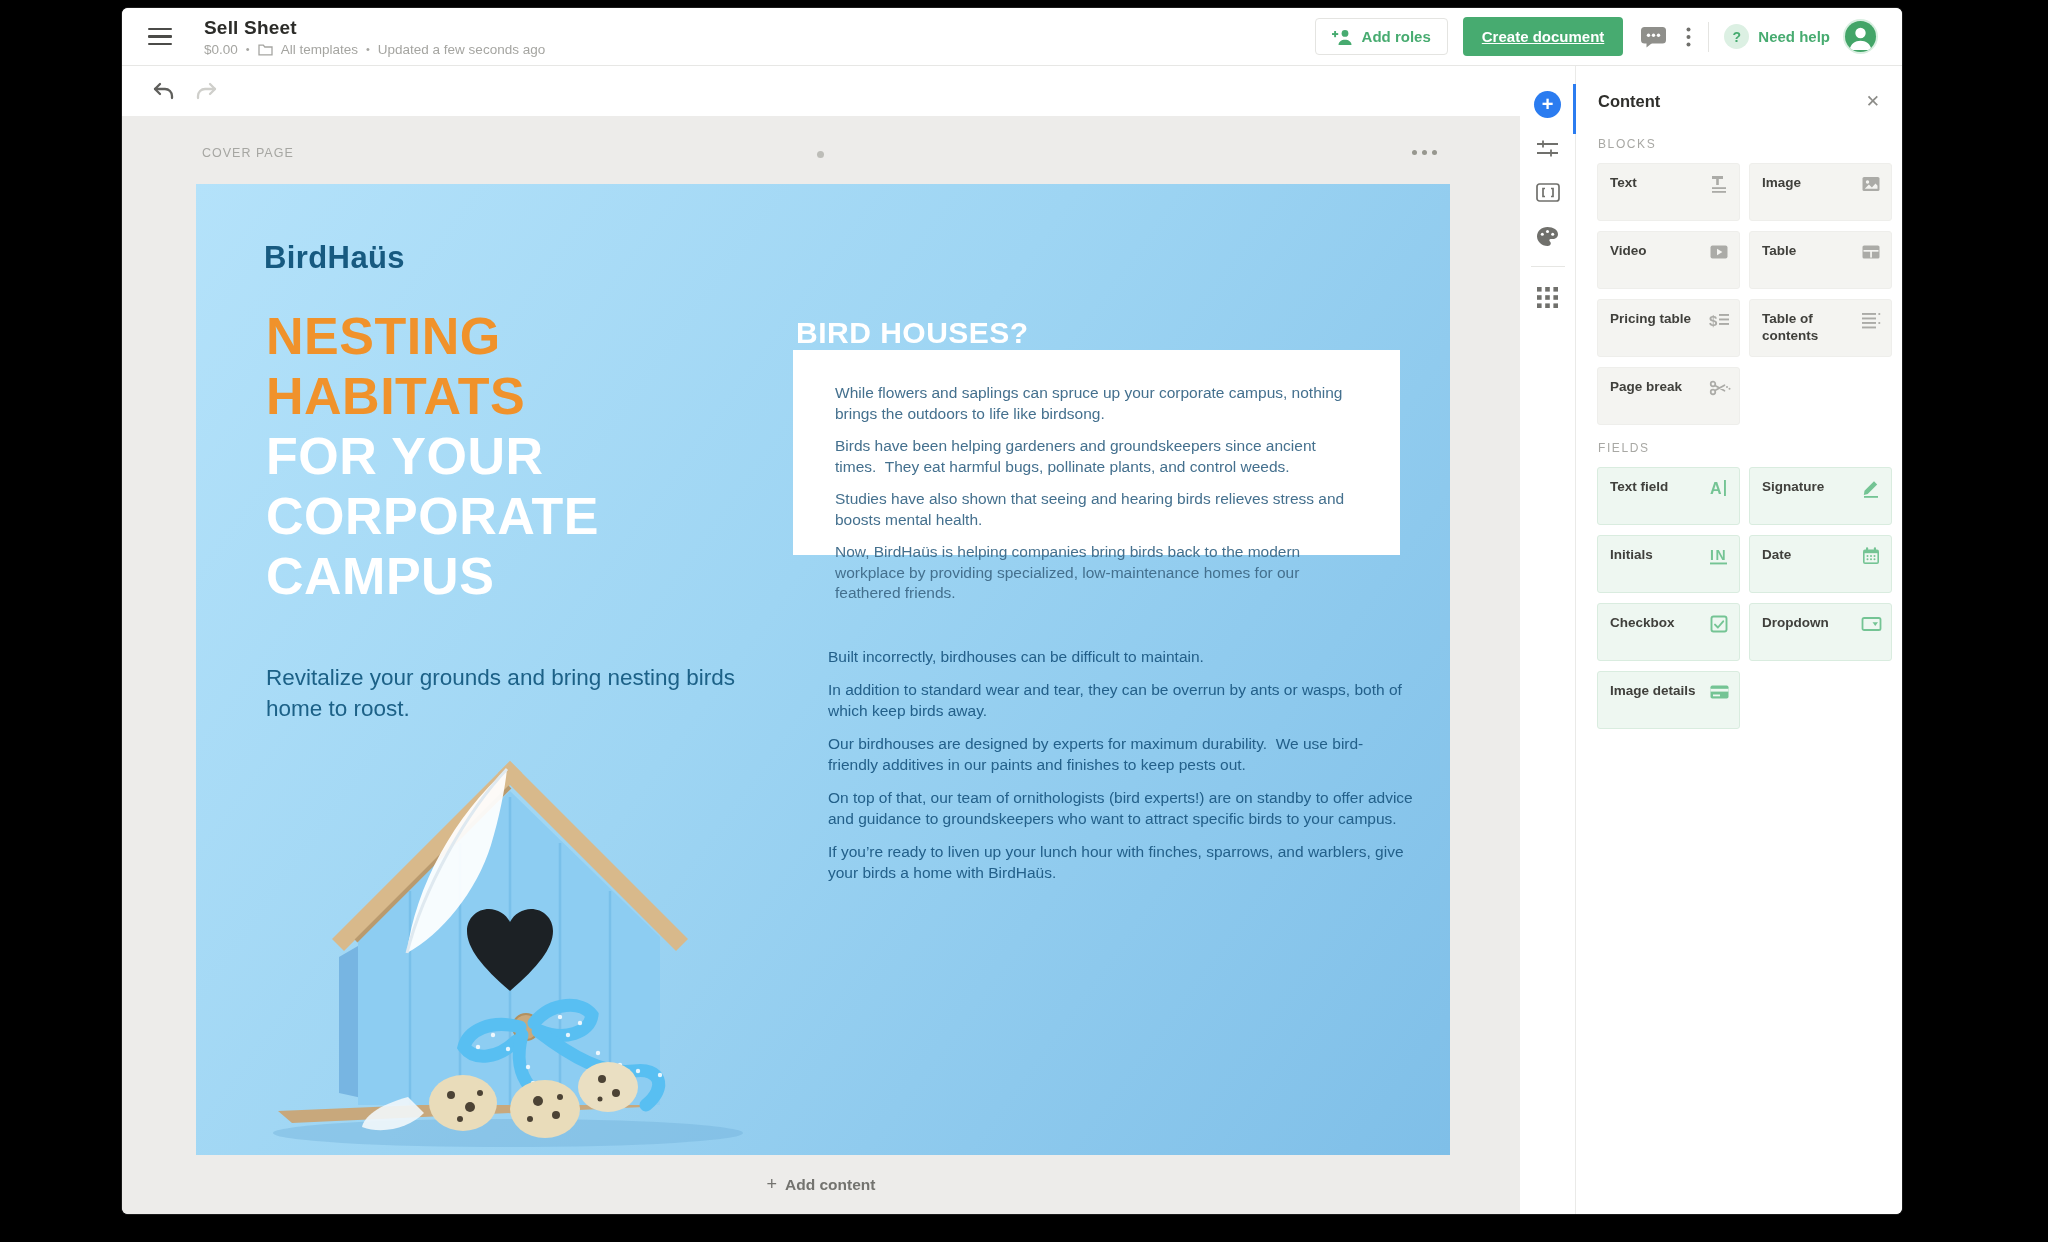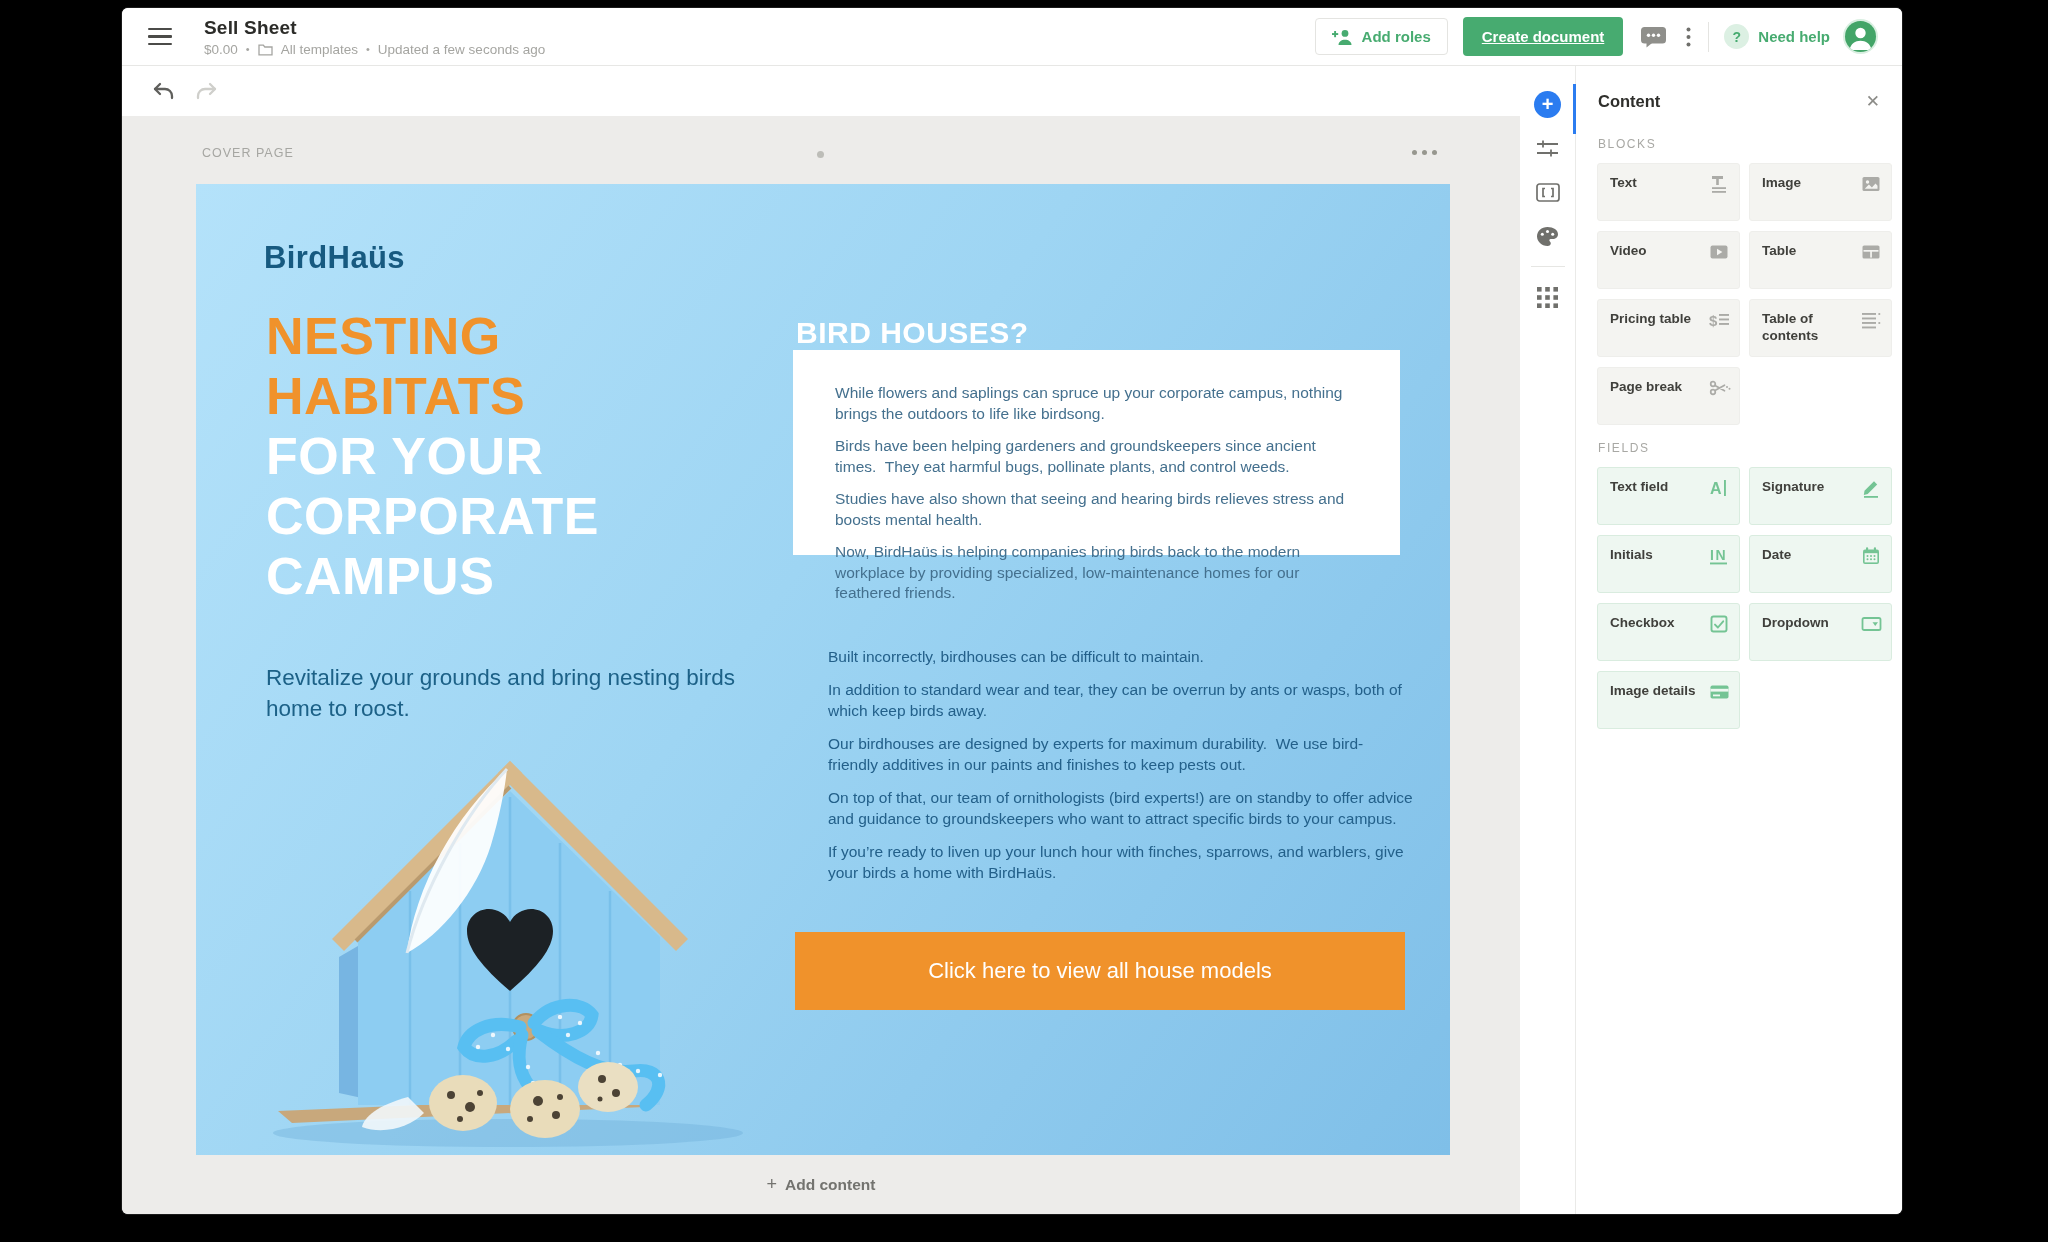--- a/index.html
+++ b/index.html
@@ -255,21 +255,20 @@
           <p>Studies have also shown that seeing and hearing birds relieves stress and boosts mental health.</p>
           <p>Now, BirdHaüs is helping companies bring birds back to the modern workplace by providing specialized, low-maintenance homes for our feathered friends.</p>
         </div>
       <div class="body-text" id="body-text">
           <p>Built incorrectly, birdhouses can be difficult to maintain.</p>
           <p>In addition to standard wear and tear, they can be overrun by ants or wasps, both of which keep birds away.</p>
           <p>Our birdhouses are designed by experts for maximum durability.  We use bird-friendly additives in our paints and finishes to keep pests out.</p>
           <p>On top of that, our team of ornithologists (bird experts!) are on standby to offer advice and guidance to groundskeepers who want to attract specific birds to your campus.</p>
           <p>If you’re ready to liven up your lunch hour with finches, sparrows, and warblers, give your birds a home with BirdHaüs.</p>
         </div>
-      <div class="cta">Click here to view all house models</div>
     </div>
 
     <div class="add-content">
       <span class="plus">+</span><span>Add content</span>
     </div>
   </div>
 
   <div class="tool-rail">
     <div class="rail-btn" style="margin-top:16px">
       <span class="rail-plus">+</span>

